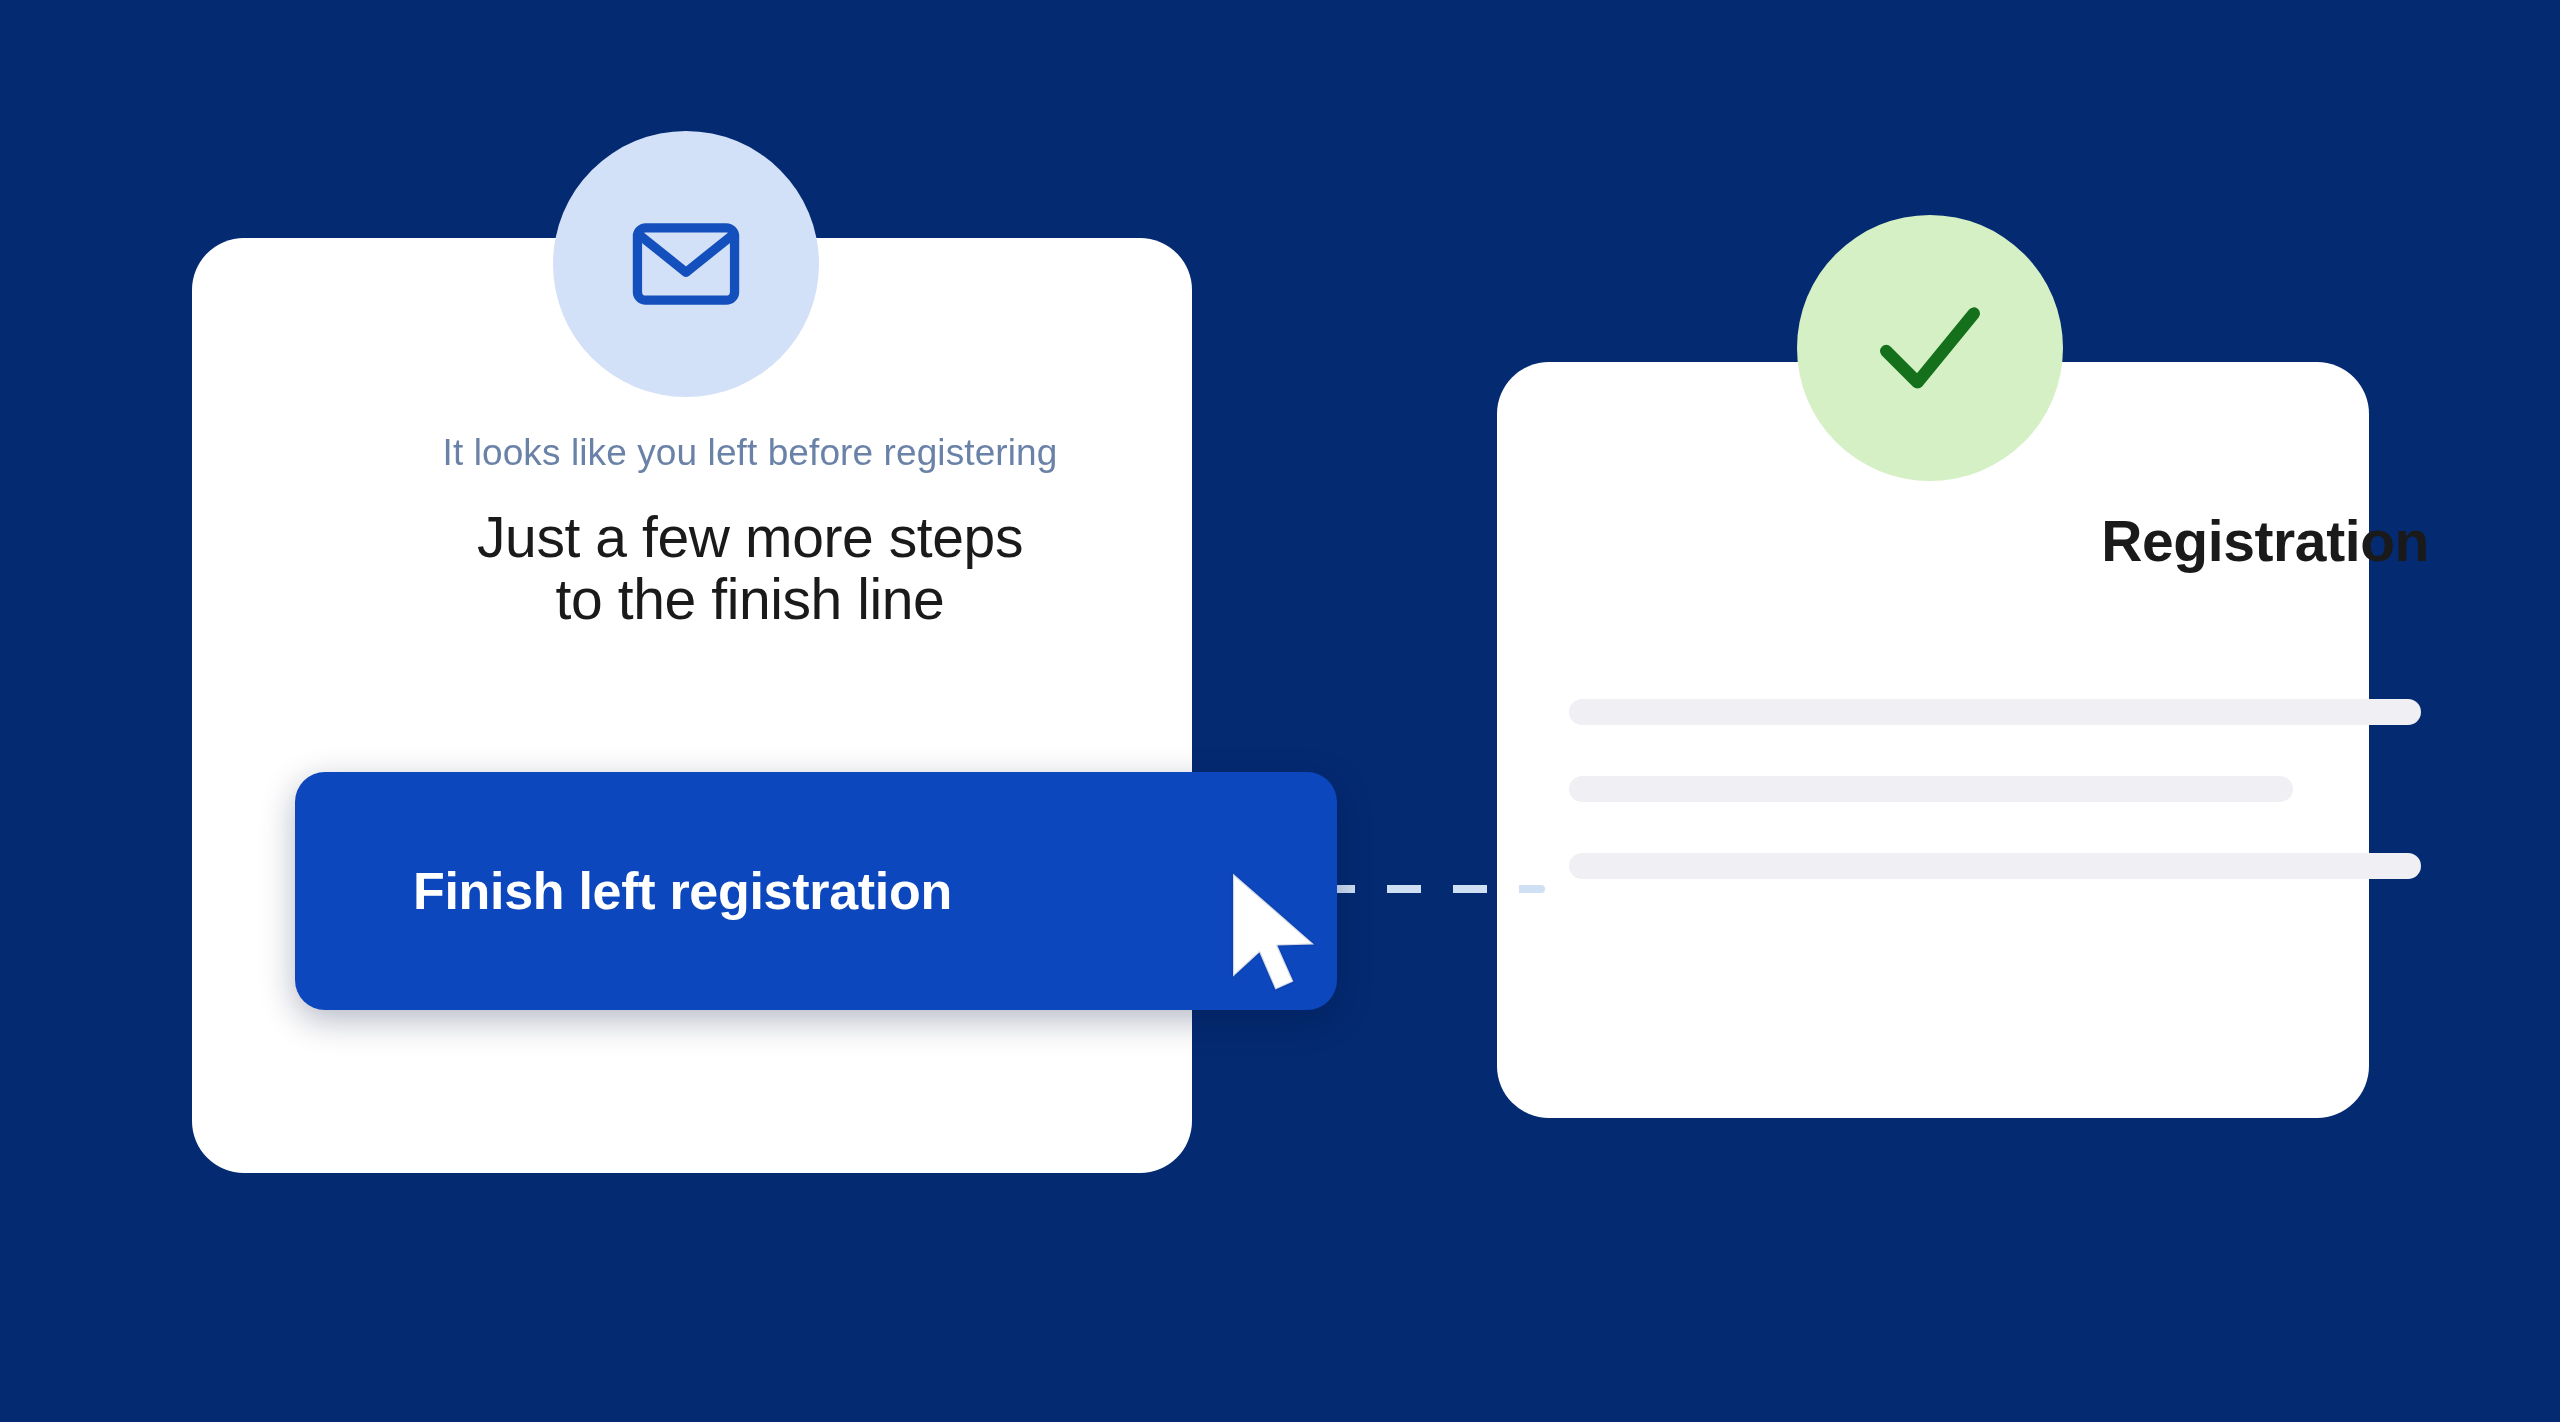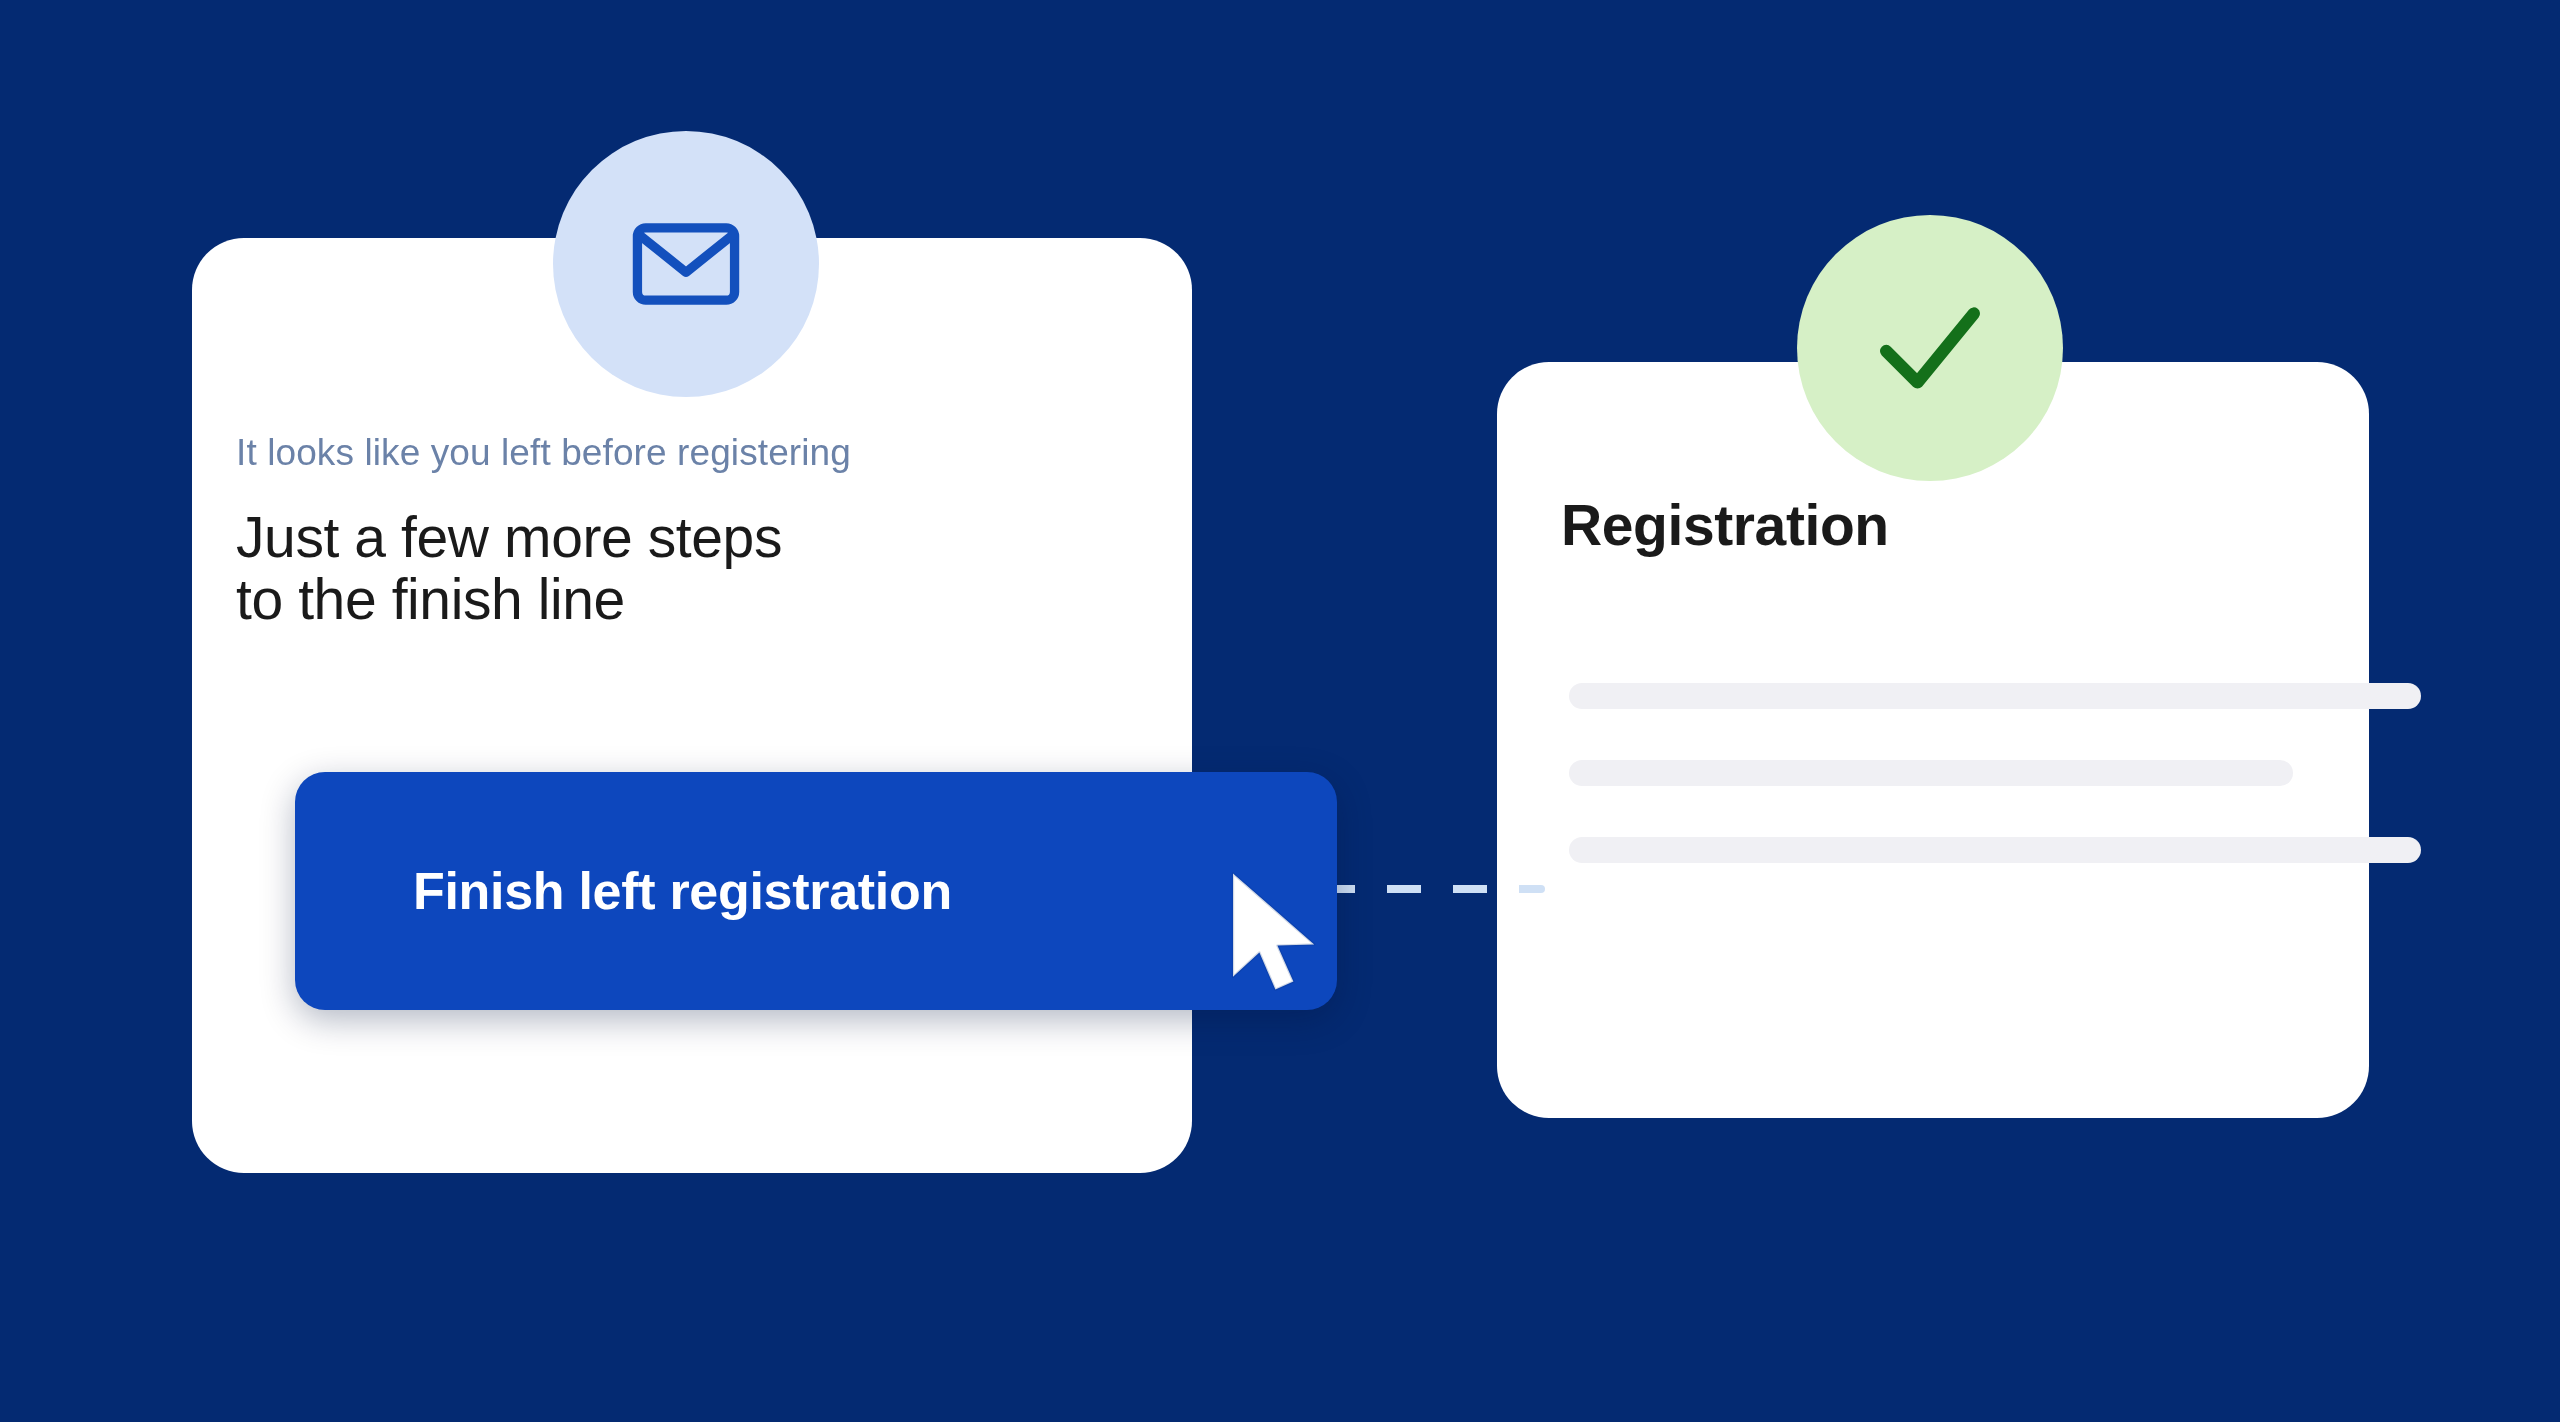--- a/index.html
+++ b/index.html
@@ -89,24 +89,25 @@
     top: 215px;
     width: 266px;
     height: 266px;
     background: #d6f0c6;
     z-index: 2;
   }
 
   
   .left-body {
     position: absolute;
-    left: 4px;
+    left: 16px;
     top: 0;
     width: 1084px;
     padding: 190px 40px 0 40px;
+    text-align: center;
   }
 
   .eyebrow {
     font-size: 37px;
     line-height: 1.35;
     color: #6b82a8;
     font-weight: 400;
     letter-spacing: 0.1px;
   }
 
@@ -139,24 +140,24 @@
     padding-left: 118px;
     cursor: pointer;
     box-shadow: 0 10px 34px rgba(3, 20, 60, 0.30);
     z-index: 5;
   }
 
   
   .right-body {
     position: absolute;
     left: 0;
-    top: 0;
+    top: 16px;
     width: 996px;
     padding: 132px 64px 0 64px;
-    text-align: left;
+    text-align: right;
   }
 
   .headline-right {
     font-size: 57px;
     line-height: 1.1;
     font-weight: 700;
     color: #1a1a1a;
     letter-spacing: -0.4px;
   }
 

